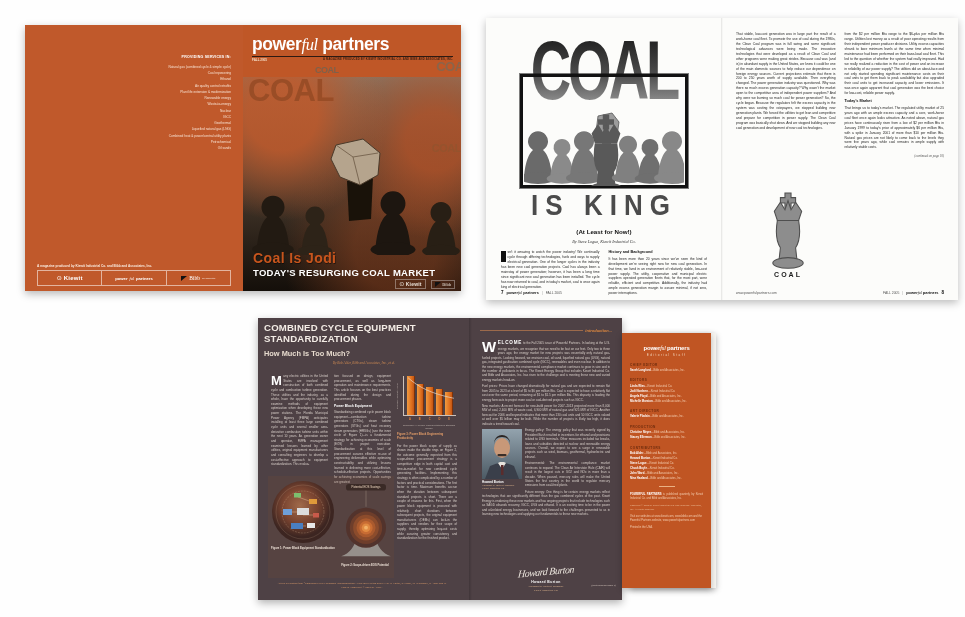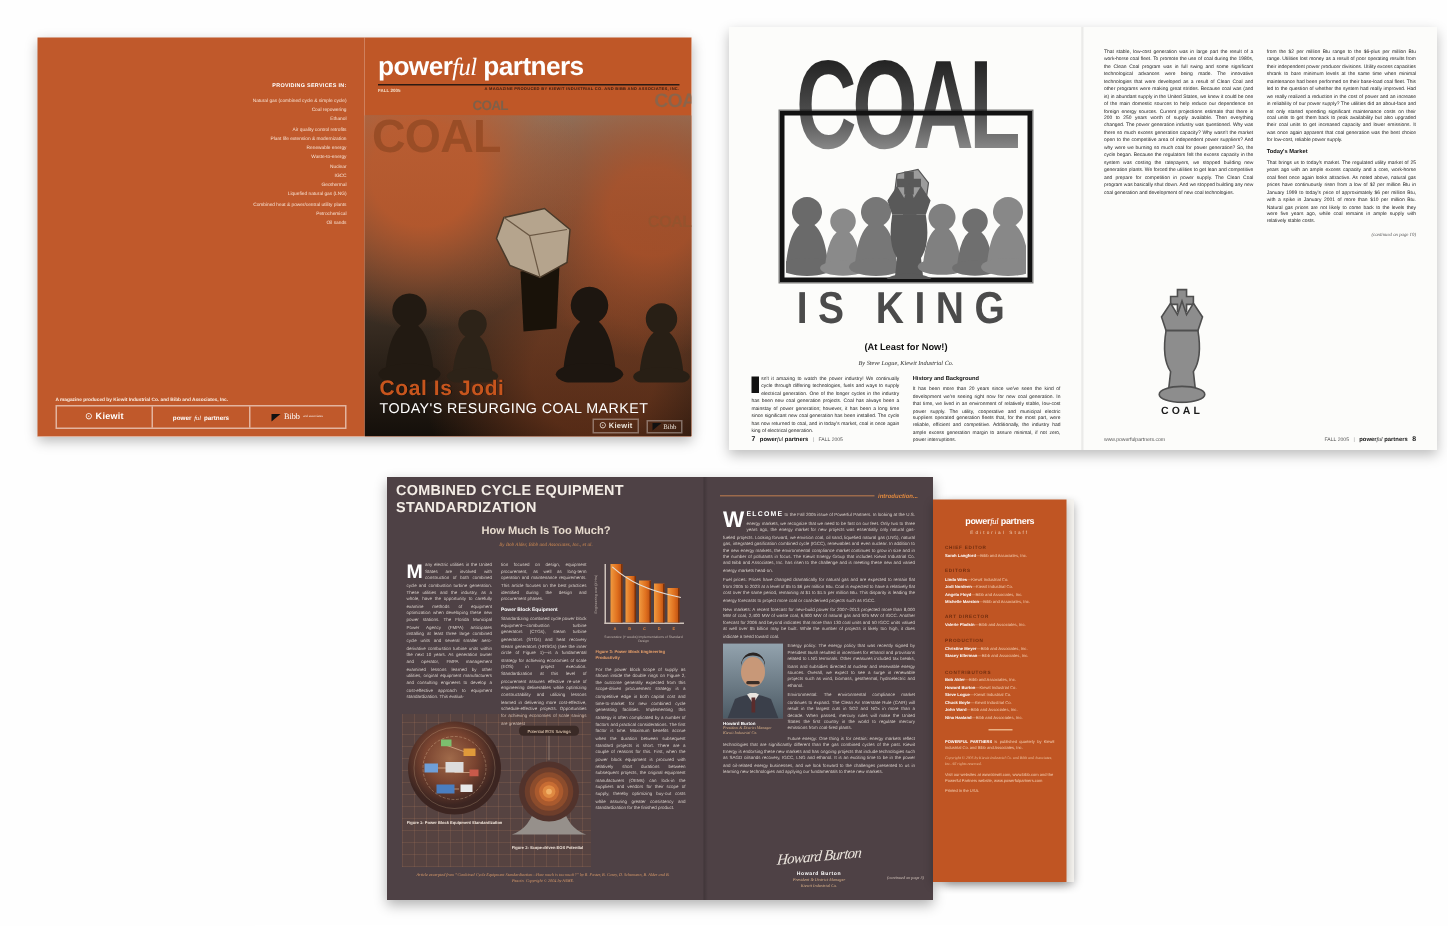--- a/index.html
+++ b/index.html
@@ -35,21 +35,21 @@
   .mastrule{position:absolute;left:9px;right:8px;top:31px;border-top:1.5px solid #2d1a12;display:flex;justify-content:space-between;padding-top:1px}
   .issue{font-size:3px;font-weight:bold;color:#f4ddc6}
   .tagline{font-size:2.7px;font-weight:bold;color:#3c1e10;letter-spacing:.2px}
   .ghost{position:absolute;font-weight:bold;letter-spacing:-.5px;line-height:1}
   .g0{top:41px;left:72px;font-size:9px;color:rgba(120,98,78,.9)}
   .g1{top:50px;left:5px;font-size:31px;color:rgba(152,76,38,.95)}
   .g2{top:35px;right:-10px;font-size:13px;color:rgba(126,104,84,.8)}
   .g3{top:118px;right:0px;font-size:11px;color:rgba(146,84,46,.8)}
   .coverscene{position:absolute;left:0;bottom:36px;width:218px;height:126px}
   .cov-title{position:absolute;left:10px;bottom:25px;font-size:14px;font-weight:bold;color:#c7551d;letter-spacing:.4px;text-shadow:.6px .6px 0 rgba(0,0,0,.45)}
-  .cov-sub{position:absolute;left:10px;bottom:13px;font-size:9.5px;font-weight:normal;color:#fff;letter-spacing:.3px}
+  .cov-sub{position:absolute;left:10px;bottom:13px;font-size:9.5px;font-weight:bold;color:#fff;letter-spacing:.3px}
   .cov-logos{position:absolute;right:6px;bottom:2px;display:flex;gap:5px;align-items:center}
   .chip{display:flex;align-items:center;gap:1.5px;color:#e9e2d8;border:.5px solid rgba(255,255,255,.35);padding:1px 3px}
   .chip .kword{font-size:5px}
   .chip .bibbword{font-size:4.5px;color:#e9e2d8}
   
   #spread-article{position:absolute;left:486px;top:18px;width:472px;height:282px;background:#fcfcfa;box-shadow:0 3px 8px rgba(0,0,0,.26)}
   #spread-article::after{content:"";position:absolute;left:235px;top:0;bottom:0;width:2px;background:linear-gradient(90deg,rgba(0,0,0,.10),rgba(0,0,0,0))}
   .art-box{position:absolute;left:32px;top:10px;width:172px;height:192px}
   .art-coal{position:absolute;top:0;left:0;right:0;text-align:center;font-size:56px;font-weight:bold;letter-spacing:-3px;line-height:1;
     transform:scaleY(1.5);transform-origin:top;
@@ -72,21 +72,21 @@
   .fbar{color:#999}
   .cols-right{position:absolute;left:250px;top:14px;width:208px;bottom:18px;display:flex;gap:9px}
   .kingbox{position:absolute;left:258px;top:158px;width:88px;height:104px;background:#fcfcfa;display:flex;flex-direction:column;align-items:center;justify-content:flex-end;padding-bottom:2px}
   .kinglabel{font-size:7px;font-weight:bold;letter-spacing:2px;color:#1a1a1a;margin-top:2px}
   .contnote{display:block;text-align:right;font-size:3.2px;font-style:italic;color:#555;margin-top:4px;font-family:"Liberation Serif",serif}
   
   #spread-feature{position:absolute;left:258px;top:318px;width:458px;height:283px}
   .dkpages{position:absolute;left:0;top:0;width:364px;height:282px;background:#4e4145;box-shadow:0 3px 8px rgba(0,0,0,.3);overflow:hidden}
   .dkpages::after{content:"";position:absolute;left:211px;top:0;bottom:0;width:3px;background:linear-gradient(90deg,rgba(0,0,0,.18),rgba(0,0,0,0))}
   .ft-title{position:absolute;left:6px;width:200px;top:4px;font-size:9.6px;font-weight:bold;color:#f3ece5;letter-spacing:.2px}
-  .ft-sub{position:absolute;left:6px;width:200px;top:31px;text-align:center;font-size:7.4px;font-weight:bold;color:#e7dbce}
+  .ft-sub{position:absolute;left:6px;width:200px;top:31px;text-align:left;font-size:7.4px;font-weight:bold;color:#e7dbce}
   .ft-by{position:absolute;left:6px;width:200px;top:43px;text-align:center;font-size:3.4px;font-style:italic;color:#cf8a52;font-family:"Liberation Serif",serif}
   .dktxt{font-size:3px;line-height:1.55;text-align:justify;color:#d8cfc9}
   .ftcol1{position:absolute;left:13px;top:56px;width:57px;height:98px}
   .ftcol2{position:absolute;left:76px;top:56px;width:57px;height:98px}
   .ftcol3{position:absolute;left:139px;top:56px;width:60px;bottom:22px}
   .dchd{font-size:3.3px;font-weight:bold;color:#fff;margin:2px 0 1px}
   .dropM{float:left;font-size:13px;line-height:.85;font-weight:bold;color:#fff;margin:.5px 1.5px 0 0}
   
   .chart{position:relative;width:60px;height:56px}
   .ylab{position:absolute;left:-1px;top:2px;bottom:14px;width:4px;font-size:2.4px;color:#beb3ac;writing-mode:vertical-rl;transform:rotate(180deg);text-align:center}

